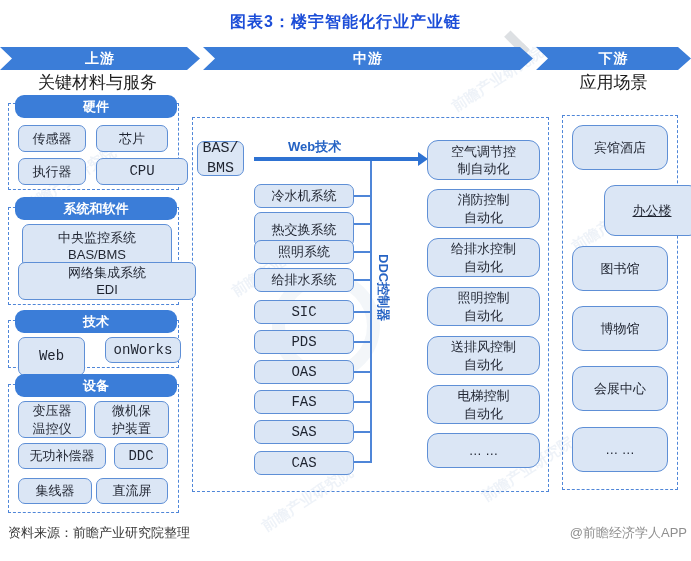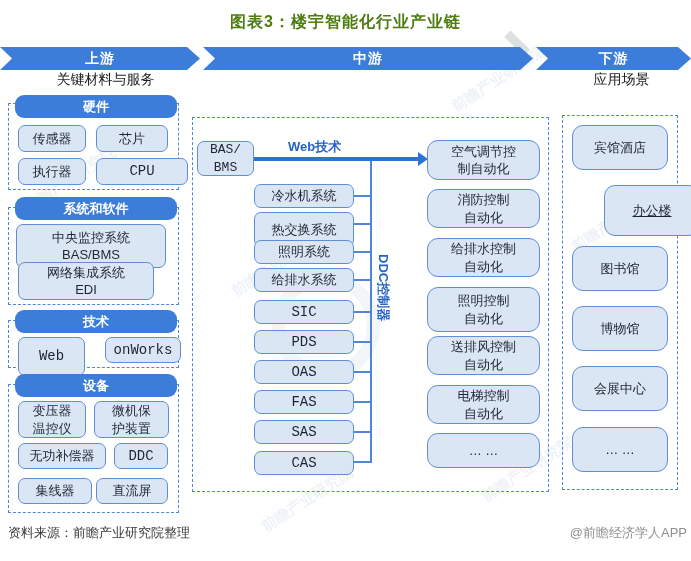--- a/index.html
+++ b/index.html
@@ -1,25 +1,25 @@
 <!DOCTYPE html>
 <html><head>
 <meta charset="utf-8">
 <style>
   html,body{margin:0;padding:0;background:#fff;}
   .stage{position:relative;width:691px;height:561px;background:#ffffff;overflow:hidden;
          font-family:"Liberation Sans","DejaVu Sans",sans-serif;color:#1c1c1c;}
   .title{position:absolute;top:12px;left:0;width:691px;text-align:center;
-         font-size:16px;font-weight:bold;letter-spacing:1px;color:#4d7c0f;}
+         font-size:16px;font-weight:bold;letter-spacing:1px;color:#1d4ed8;}
   
   .banner{position:absolute;top:47px;height:23px;background:#3b7dd8;
           clip-path:polygon(0 0,calc(100% - 13px) 0,100% 50%,calc(100% - 13px) 100%,0 100%,12px 50%);
           display:flex;align-items:center;justify-content:center;
           color:#fff;font-weight:bold;font-size:14px;letter-spacing:1px;}
-  .sublabel{position:absolute;top:71px;text-align:center;font-size:14px;color:#1c1c1c;margin-left:8px;}
+  .sublabel{position:absolute;top:71px;text-align:center;font-size:17px;color:#1c1c1c;}
   
   .dashed{position:absolute;border:1.5px dashed #4f86d8;box-sizing:border-box;background:transparent;z-index:1;}
   
   .hdr{position:absolute;left:15px;width:162px;height:23px;background:#3b7dd8;border-radius:9px;
        color:#fff;font-weight:bold;font-size:13px;display:flex;align-items:center;justify-content:center;z-index:3;}
   
   .box{position:absolute;background:#dbe6f5;border:1px solid #5e8fd6;border-radius:7px;
        display:flex;align-items:center;justify-content:center;text-align:center;
        white-space:pre-line;font-size:13px;line-height:1.32;color:#1f2430;box-sizing:border-box;z-index:2;}
   .rounder{border-radius:11px;}
@@ -69,44 +69,44 @@
 
   <div class="dashed" style="left:8px;top:103px;width:171px;height:87px;"></div>
   <div class="hdr" style="top:95px;">硬件</div>
   <div class="box" style="left:18px;top:125px;width:68px;height:27px;">传感器</div>
   <div class="box" style="left:96px;top:125px;width:72px;height:27px;">芯片</div>
   <div class="box" style="left:18px;top:158px;width:68px;height:27px;">执行器</div>
   <div class="box lat" style="left:96px;top:158px;width:92px;height:27px;">CPU</div>
 
   <div class="dashed" style="left:8px;top:207px;width:171px;height:98px;"></div>
   <div class="hdr" style="top:197px;">系统和软件</div>
-  <div class="box" style="left:16px;top:224px;width:150px;height:44px;">中央监控系统
+  <div class="box" style="left:22px;top:224px;width:150px;height:44px;">中央监控系统
 BAS/BMS</div>
-  <div class="box" style="left:18px;top:262px;width:136px;height:38px;">网络集成系统
+  <div class="box" style="left:18px;top:262px;width:178px;height:38px;">网络集成系统
 EDI</div>
 
   <div class="dashed" style="left:8px;top:320px;width:171px;height:48px;"></div>
   <div class="hdr" style="top:310px;">技术</div>
   <div class="box lat" style="left:18px;top:337px;width:67px;height:39px;">Web</div>
   <div class="box lat" style="left:105px;top:337px;width:76px;height:26px;">onWorks</div>
 
   <div class="dashed" style="left:8px;top:384px;width:171px;height:129px;"></div>
   <div class="hdr" style="top:374px;">设备</div>
   <div class="box" style="left:18px;top:401px;width:68px;height:37px;">变压器
 温控仪</div>
   <div class="box" style="left:94px;top:401px;width:75px;height:37px;">微机保
 护装置</div>
   <div class="box" style="left:18px;top:443px;width:88px;height:26px;">无功补偿器</div>
   <div class="box lat" style="left:114px;top:443px;width:54px;height:26px;">DDC</div>
   <div class="box" style="left:18px;top:478px;width:74px;height:26px;">集线器</div>
   <div class="box" style="left:96px;top:478px;width:72px;height:26px;">直流屏</div>
 
   <div class="dashed" style="left:192px;top:117px;width:357px;height:375px;"></div>
 
-  <div class="box lat" style="left:197px;top:141px;width:57px;height:35px;font-size:13px;">BAS/
+  <div class="box lat" style="left:197px;top:141px;width:47px;height:35px;font-size:15px;">BAS/
 BMS</div>
   <div class="web-label" style="left:288px;top:138px;">Web技术</div>
   <div class="thick-line" style="left:254px;top:157px;width:165px;"></div>
   <div class="arrow-head" style="left:418px;top:152px;"></div>
   <div class="vline" style="left:370px;top:157px;height:306px;"></div>
   <div class="ddc-label" style="left:392px;top:254px;">DDC控制器</div>
 
   <div class="box" style="left:254px;top:184px;width:100px;height:24px;">冷水机系统</div>
   <div class="conn" style="left:354px;top:195px;width:16px;"></div>
   <div class="box" style="left:254px;top:212px;width:100px;height:35px;">热交换系统</div>
@@ -127,21 +127,21 @@
   <div class="conn" style="left:354px;top:431px;width:16px;"></div>
   <div class="box lat" style="left:254px;top:451px;width:100px;height:24px;">CAS</div>
   <div class="conn" style="left:354px;top:461px;width:16px;"></div>
 
   <div class="box rounder" style="left:427px;top:140px;width:113px;height:40px;">空气调节控
 制自动化</div>
   <div class="box rounder" style="left:427px;top:189px;width:113px;height:39px;">消防控制
 自动化</div>
   <div class="box rounder" style="left:427px;top:238px;width:113px;height:39px;">给排水控制
 自动化</div>
-  <div class="box rounder" style="left:427px;top:287px;width:113px;height:45px;text-align:center;">照明控制
+  <div class="box rounder" style="left:427px;top:287px;width:113px;height:39px;text-align:center;">照明控制
 自动化</div>
   <div class="box rounder" style="left:427px;top:336px;width:113px;height:39px;">送排风控制
 自动化</div>
   <div class="box rounder" style="left:427px;top:385px;width:113px;height:39px;">电梯控制
 自动化</div>
   <div class="box rounder" style="left:427px;top:433px;width:113px;height:35px;">… …</div>
 
   <div class="dashed" style="left:562px;top:115px;width:116px;height:375px;"></div>
   <div class="box rounder" style="left:572px;top:125px;width:96px;height:45px;">宾馆酒店</div>
   <div class="box rounder" style="left:604px;top:185px;width:96px;height:51px;text-decoration:underline;">办公楼</div>

